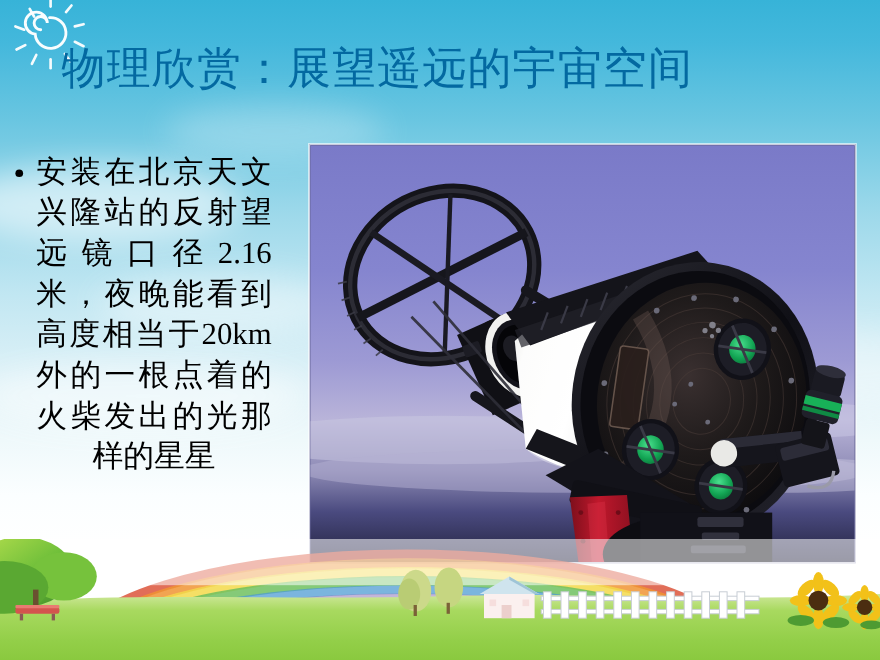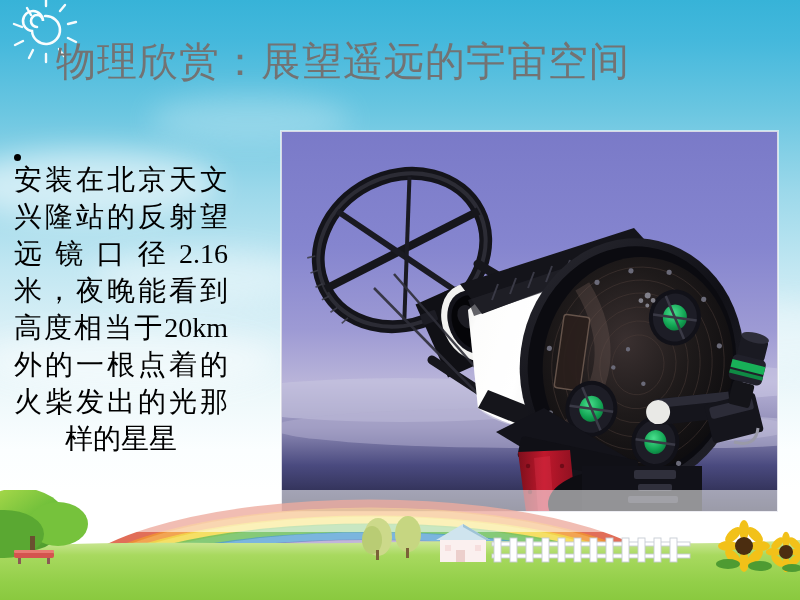--- a/index.html
+++ b/index.html
@@ -57,34 +57,33 @@
     width: 78px; height: 70px;
   }
 
   
   .title {
     position: absolute;
     left: 56px; top: 36px;
     width: 720px;
     font-size: 40px;
     line-height: 52px;
-    color: #737373;
+    color: #0369a1;
     letter-spacing: 1px;
     white-space: nowrap;
     font-family: "Liberation Serif", "DejaVu Serif", serif;
   }
 
   
   .body-block {
     position: absolute;
     left: 14px; top: 138px;
     width: 256px;
     display: flex;
     align-items: flex-start;
-    flex-direction: column;
   }
   .bullet-dot {
     width: 7px; height: 7px;
     border-radius: 50%;
     background: #000;
     margin-top: 16px;
     margin-right: 12px;
     flex: 0 0 auto;
   }
   .bullet-text {

